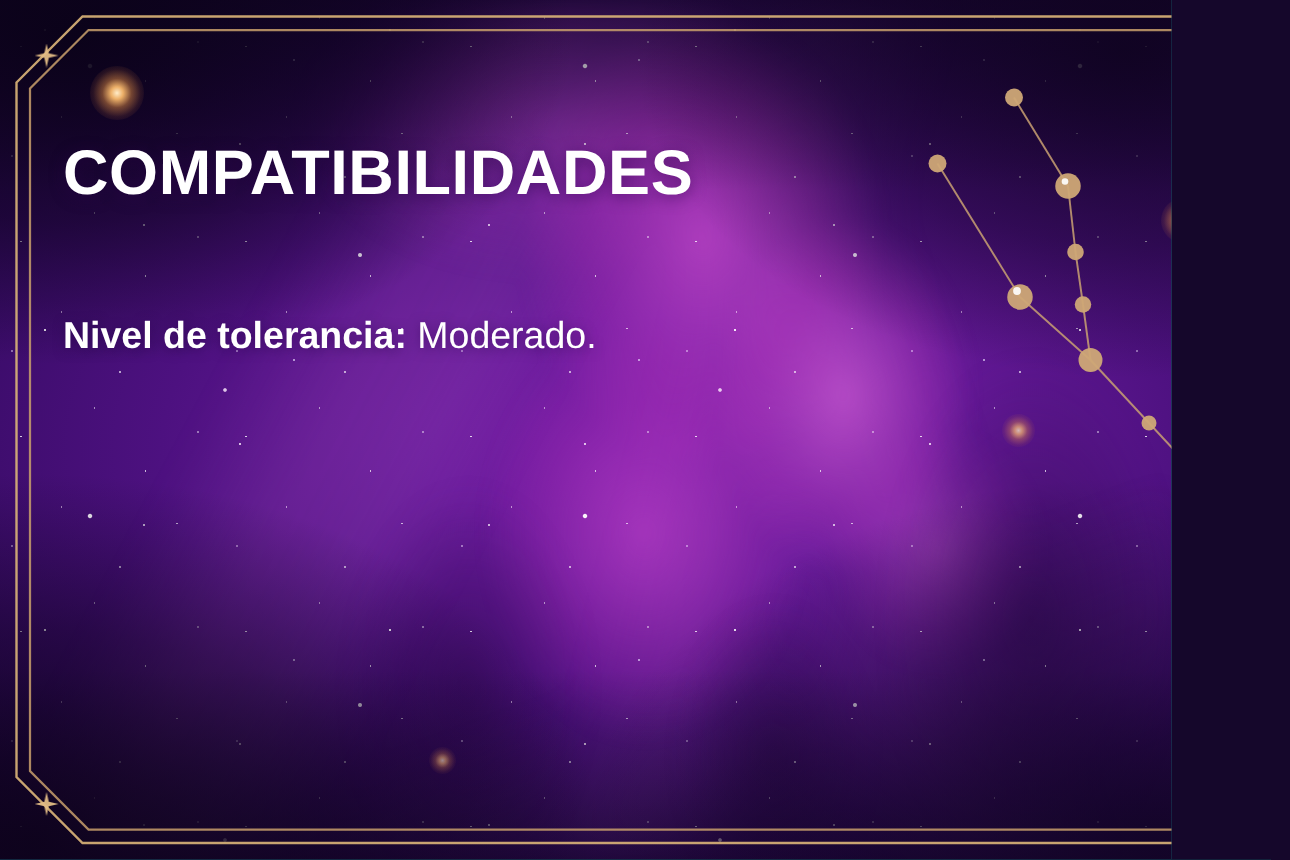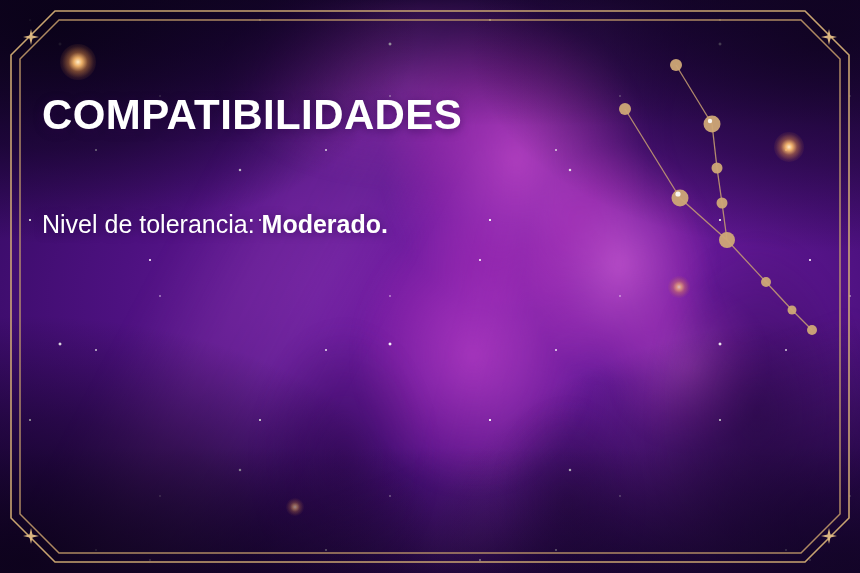--- a/index.html
+++ b/index.html
@@ -3,21 +3,21 @@
 <meta charset="utf-8">
 <style>
   html,body{margin:0;padding:0;background:#15072b;}
   body{
     font-family:"Liberation Sans", sans-serif;
     -webkit-font-smoothing:antialiased;
   }
 
   #card{
     position:relative;
-    width:860px;
+    width:781px;
     height:573px;
     overflow:hidden;
     background:#0f766e;
     isolation:isolate;
   }
 
   
   .bg-layer{position:absolute;inset:0;pointer-events:none;}
 
   #bg-base{
@@ -130,22 +130,22 @@
   .para{
     position:absolute;
     left:0;
     font-size:25px;
     line-height:1.32;
     color:#ffffff;
     text-shadow:0 1px 8px rgba(40,0,70,.5);
   }
   #para-tolerance{top:208px;width:640px;}
   #para-tension{top:285px;width:740px;}
-  .lbl{font-weight:400;}
-  .val{font-weight:700;}
+  .lbl{font-weight:700;}
+  .val{font-weight:400;}
 </style>
 </head>
 <body>
 
 <div id="card">
 
   <div class="bg-layer" id="bg-base"></div>
   <div class="bg-layer" id="bg-streaks"></div>
   <div class="bg-layer" id="bg-figure"></div>
   <div class="bg-layer" id="bg-shade"></div>

